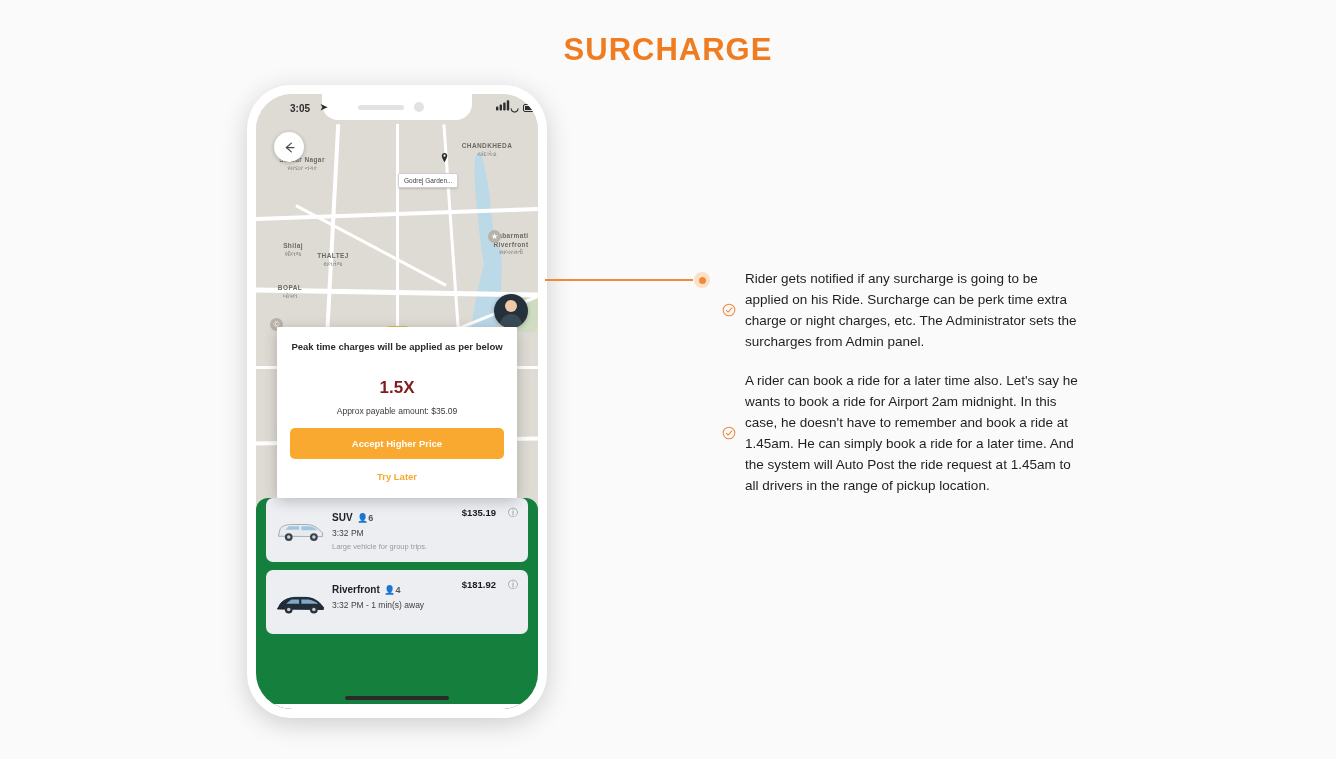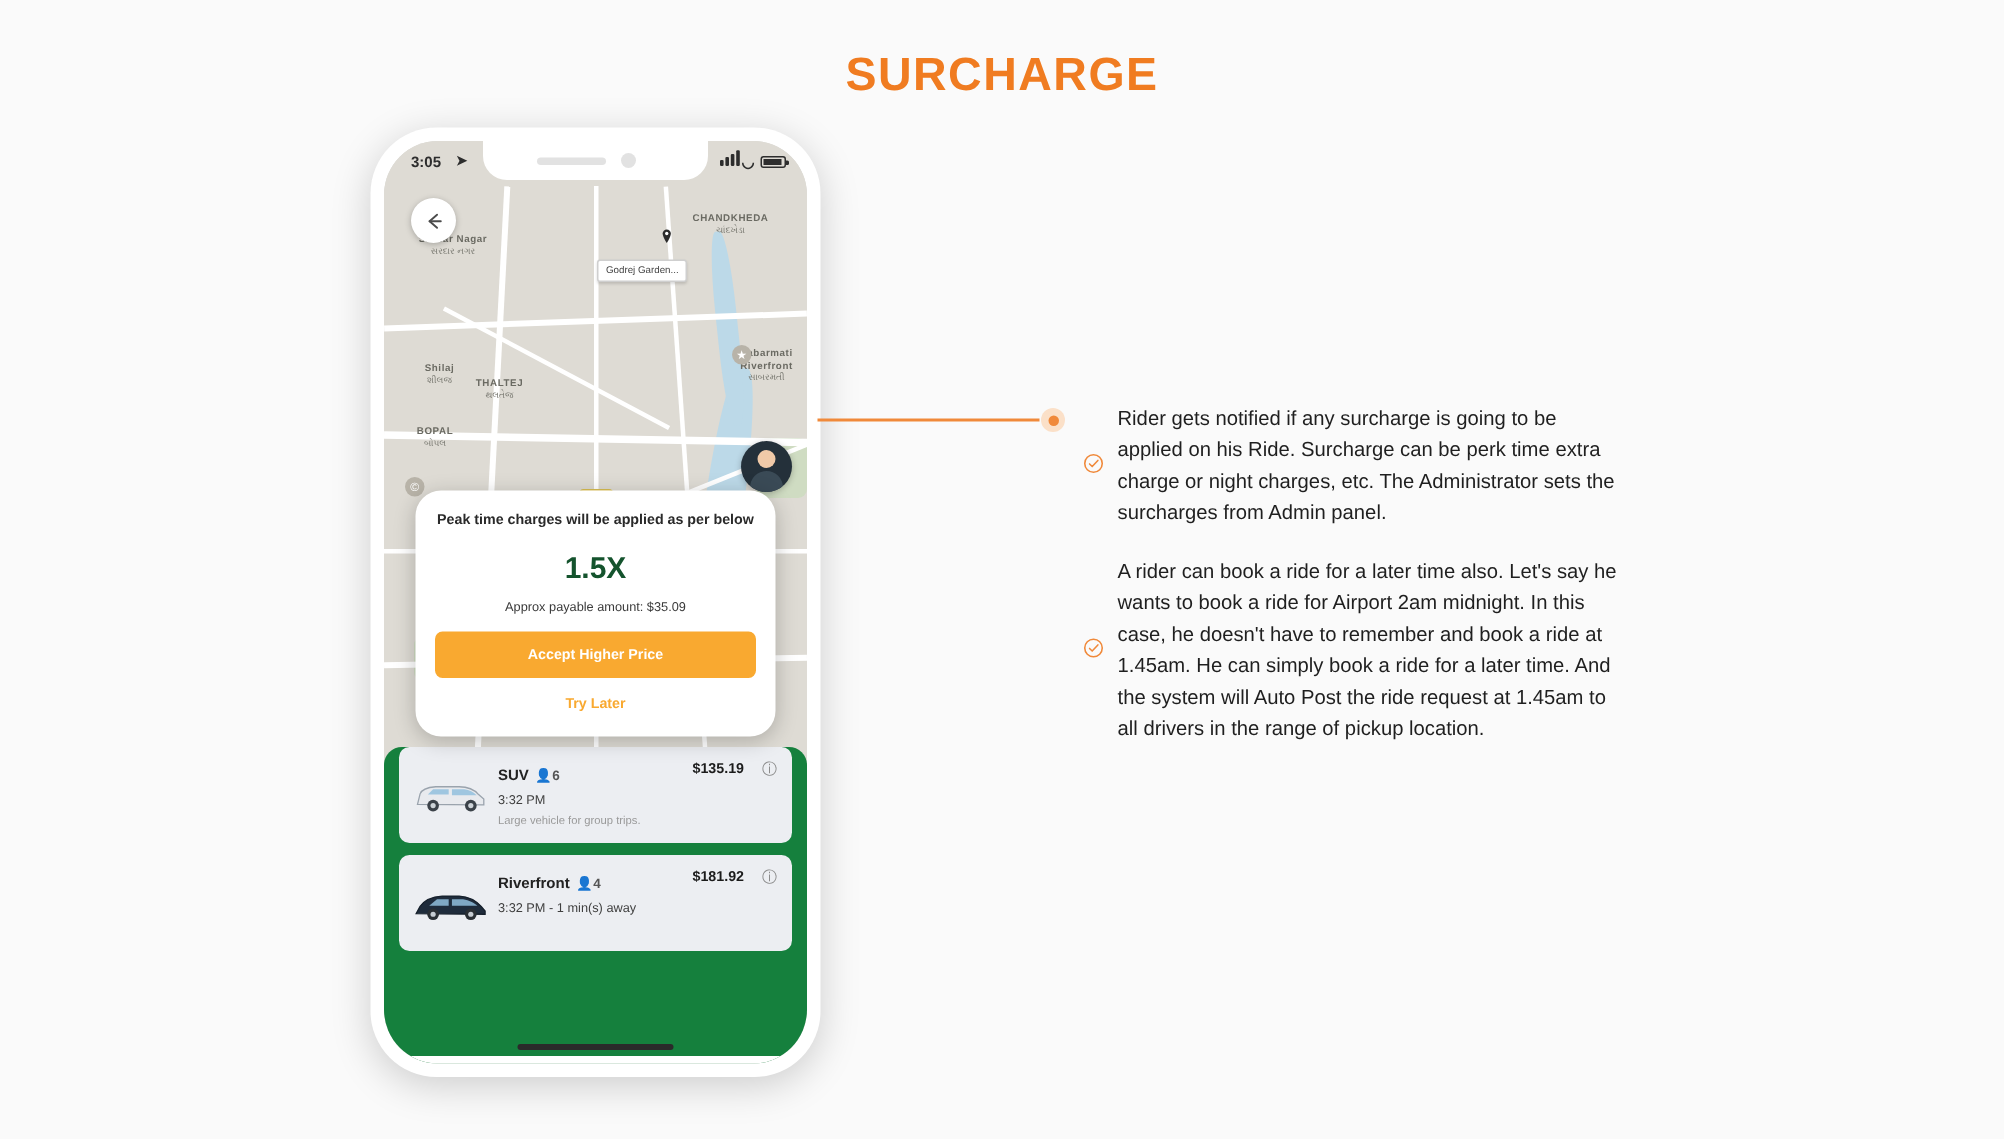--- a/index.html
+++ b/index.html
@@ -44,21 +44,21 @@
   }
   .notch .speaker {
     position: absolute; left: 36px; top: 11px; width: 46px; height: 5px;
     background: #e2e2e2; border-radius: 3px;
   }
   .notch .cam {
     position: absolute; left: 92px; top: 8px; width: 10px; height: 10px;
     background: #e2e2e2; border-radius: 50%;
   }
   .status-bar {
-    position: absolute; top: 0; left: 0; width: 282px; height: 30px;
+    position: absolute; top: 0; left: 16px; width: 282px; height: 30px;
     z-index: 41; color: #2d2d2d; font-size: 10px; font-weight: bold;
   }
   .status-time { position: absolute; left: 18px; top: 9px; }
   .status-loc { position: absolute; left: 48px; top: 8px; font-size: 9px; }
   .status-right { position: absolute; right: 14px; top: 8px; display: flex; gap: 4px; align-items: center; }
   .ico-wifi { font-size: 10px; }
   .ico-batt {
     width: 17px; height: 8px; border: 1.2px solid #2d2d2d; border-radius: 2px;
     position: relative; display: inline-block;
   }
@@ -122,26 +122,26 @@
     position:absolute; right:10px; top:200px; width:34px; height:34px; border-radius:50%;
     background:#24303a; z-index:12; overflow:hidden;
     box-shadow:0 1px 4px rgba(0,0,0,.25);
   }
   .avatar-bubble .head { position:absolute; left:11px; top:6px; width:12px; height:12px; border-radius:50%; background:#f0c9a8; }
   .avatar-bubble .body { position:absolute; left:6px; top:20px; width:22px; height:14px; border-radius:11px 11px 0 0; background:#3a4a56; }
 
   
   .surcharge-card {
     position:absolute; left:21px; top:233px; width:240px;
-    background:#ffffff; border-radius:17px; z-index:25;
+    background:#ffffff; border-radius:1px; z-index:25;
     box-shadow:0 3px 14px rgba(0,0,0,.22);
     padding:14px 13px 16px 13px; text-align:center;
   }
   .sc-title { font-size:9.5px; font-weight:bold; color:#2a2a2a; }
-  .sc-multiplier { font-size:20px; font-weight:bold; color:#14532d; margin-top:16px; }
+  .sc-multiplier { font-size:17px; font-weight:bold; color:#7f1d1d; margin-top:26px; }
   .sc-approx { font-size:8.5px; color:#3a3a3a; margin-top:8px; }
   .sc-accept {
     margin-top:12px; background:#f9a930; color:#ffffff;
     border:none; border-radius:5px; width:100%; height:31px;
     font-size:9.5px; font-weight:bold; font-family:"Liberation Sans",sans-serif;
     cursor:pointer;
   }
   .sc-later { margin-top:12px; font-size:9.5px; color:#f9a930; font-weight:bold; }
 
   

